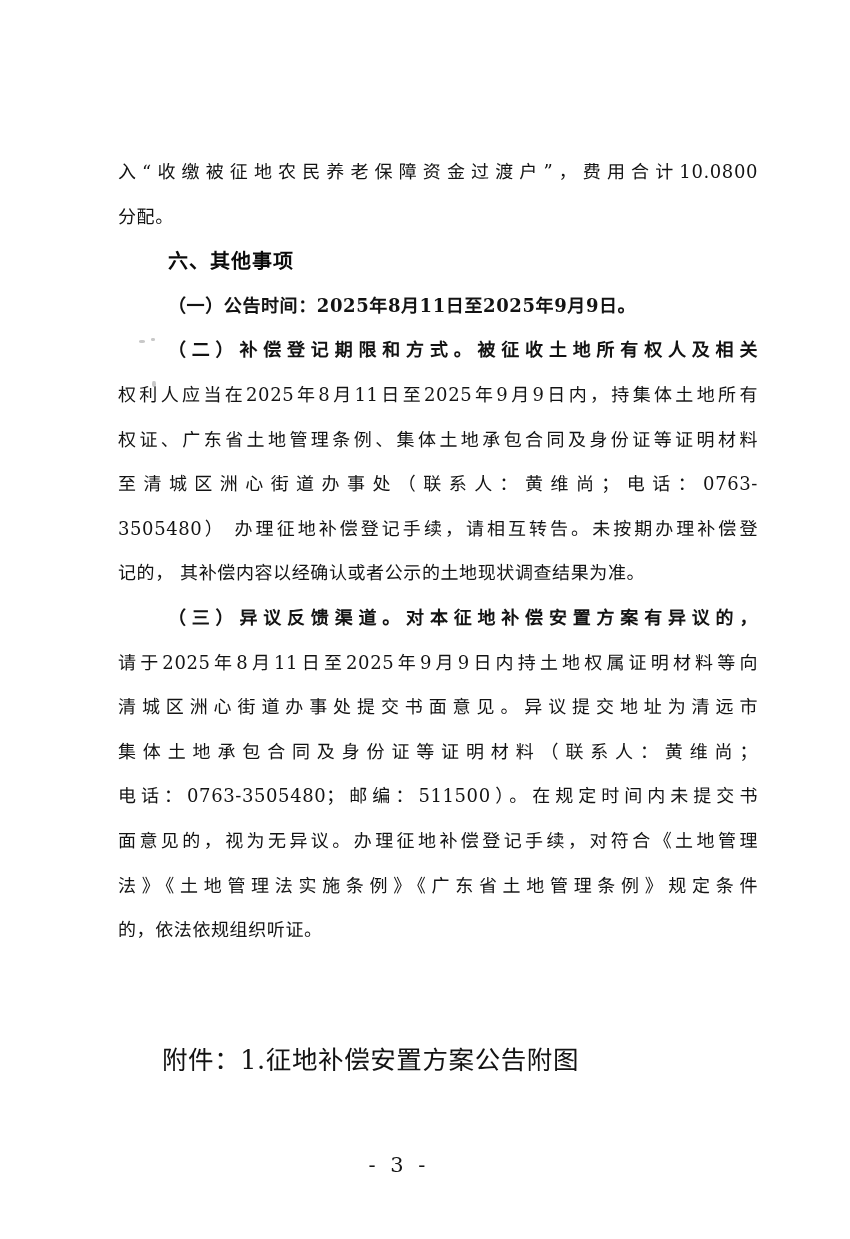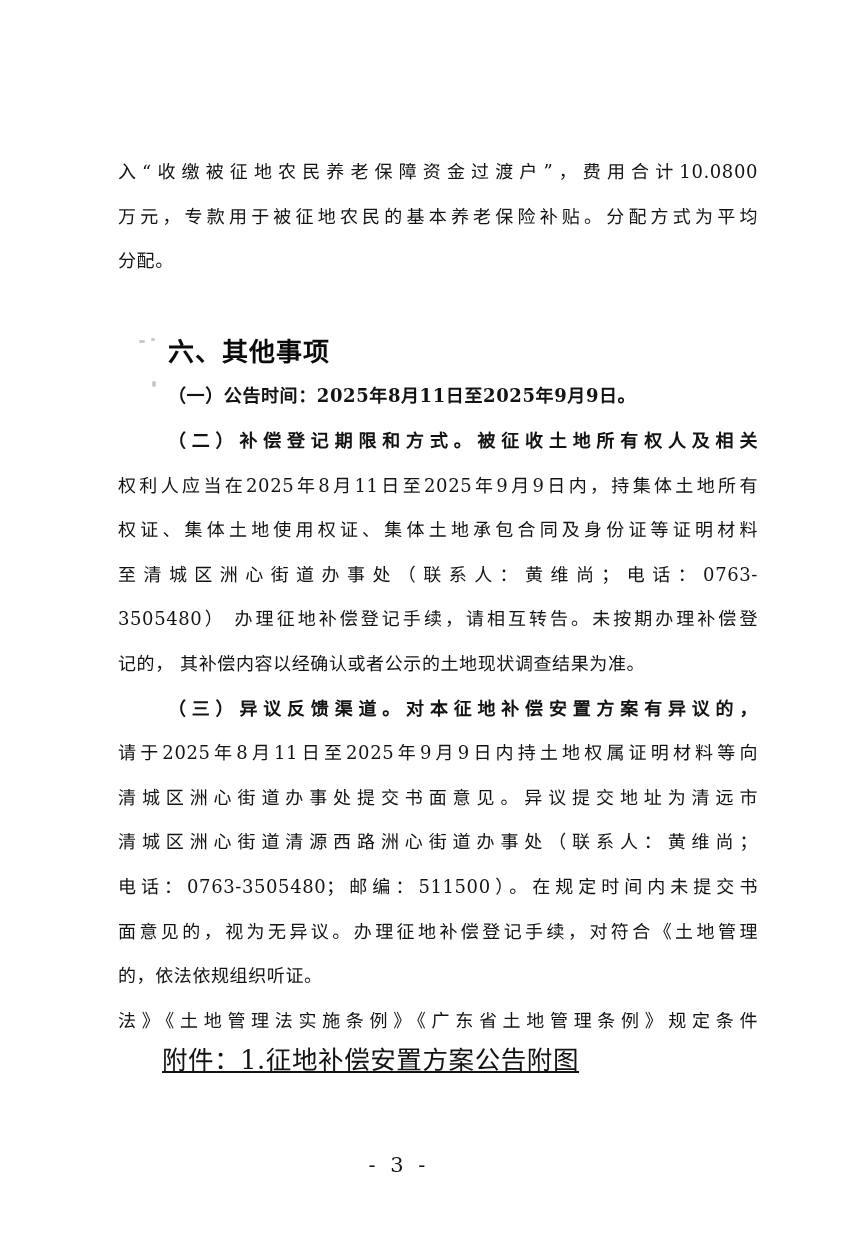--- a/index.html
+++ b/index.html
@@ -40,39 +40,37 @@
   
   .line.justify {
     white-space: normal;
     text-align: justify;
     text-align-last: justify;
   }
 
   .line.heading {
     font-family: "DejaVu Sans", "Liberation Sans", sans-serif;
     font-weight: 700;
-    font-size: 26px;
+    font-size: 20px;
     letter-spacing: 1px;
     color: #0b0b0b;
-    margin-top: 46px;
   }
 
   .indent-2 { padding-left: 50px; font-weight: bold; }
 
   
   .attach {
     position: absolute;
     left: 162px;
     top: 1038px;
     font-size: 25.5px;
     line-height: 44.6px;
     letter-spacing: 0.6px;
     white-space: pre;
     color: #131313;
-    text-decoration: underline;
   }
 
   
   .footer {
     position: absolute;
     left: 0;
     top: 1153px;
     width: 850px;
     text-align: center;
     padding-right: 52px;
@@ -92,42 +90,41 @@
   }
 </style>
 </head>
 <body>
 
 <div class="page">
 
   <div class="body-area">
 
     <div class="line justify">入“收缴被征地农民养老保障资金过渡户”，费用合计10.0800</div>
-    <div class="line justify">万元，专款用于被征地农民的基本养老保险补贴。分配方式为平均</div>
     <div class="line">分配。</div>
 
     <div class="line heading indent-2">六、其他事项</div>
 
     <div class="line indent-2">（一）公告时间：2025年8月11日至2025年9月9日。</div>
 
     <div class="line justify indent-2">（二）补偿登记期限和方式。被征收土地所有权人及相关</div>
     <div class="line justify">权利人应当在2025年8月11日至2025年9月9日内，持集体土地所有</div>
-    <div class="line justify">权证、集体土地使用权证、集体土地承包合同及身份证等证明材料</div>
+    <div class="line justify">权证、广东省土地管理条例、集体土地承包合同及身份证等证明材料</div>
     <div class="line justify">至清城区洲心街道办事处（联系人：黄维尚；电话：0763-</div>
     <div class="line justify">3505480） 办理征地补偿登记手续，请相互转告。未按期办理补偿登</div>
     <div class="line">记的， 其补偿内容以经确认或者公示的土地现状调查结果为准。</div>
 
     <div class="line justify indent-2">（三）异议反馈渠道。对本征地补偿安置方案有异议的，</div>
     <div class="line justify">请于2025年8月11日至2025年9月9日内持土地权属证明材料等向</div>
     <div class="line justify">清城区洲心街道办事处提交书面意见。异议提交地址为清远市</div>
-    <div class="line justify">清城区洲心街道清源西路洲心街道办事处（联系人：黄维尚；</div>
+    <div class="line justify">集体土地承包合同及身份证等证明材料（联系人：黄维尚；</div>
     <div class="line justify">电话：0763-3505480；邮编：511500）。在规定时间内未提交书</div>
     <div class="line justify">面意见的，视为无异议。办理征地补偿登记手续，对符合《土地管理</div>
+    <div class="line justify">法》《土地管理法实施条例》《广东省土地管理条例》规定条件</div>
     <div class="line">的，依法依规组织听证。</div>
-    <div class="line justify">法》《土地管理法实施条例》《广东省土地管理条例》规定条件</div>
 
   </div>
 
   <div class="attach">附件：1.征地补偿安置方案公告附图</div>
 
   <div class="footer">- 3 -</div>
 
   <span class="speck" style="left:139px; top:340px; width:6px; height:3px;"></span>
   <span class="speck" style="left:151px; top:338px; width:4px; height:3px;"></span>
   <span class="speck" style="left:152px; top:381px; width:4px; height:6px;"></span>

